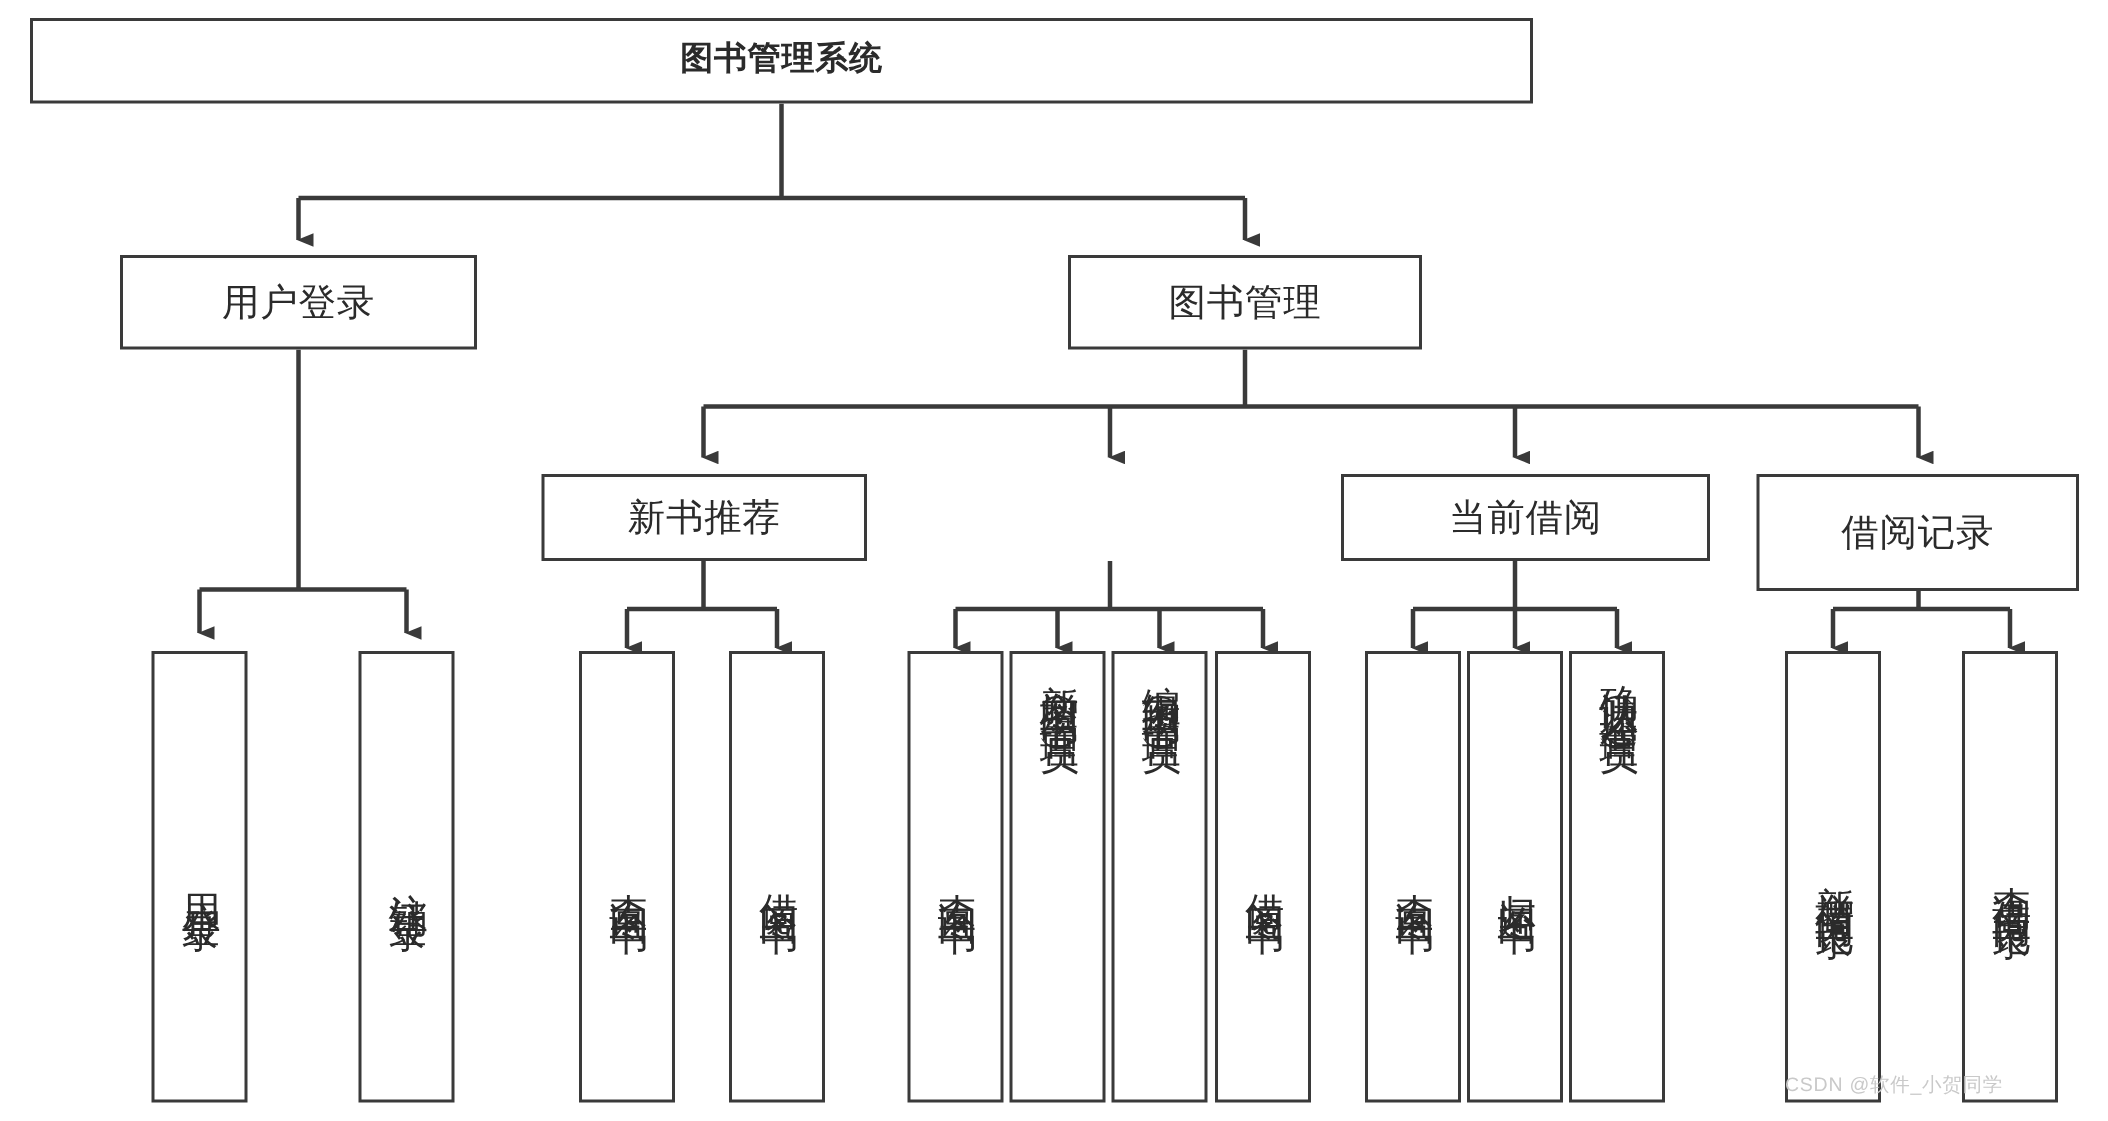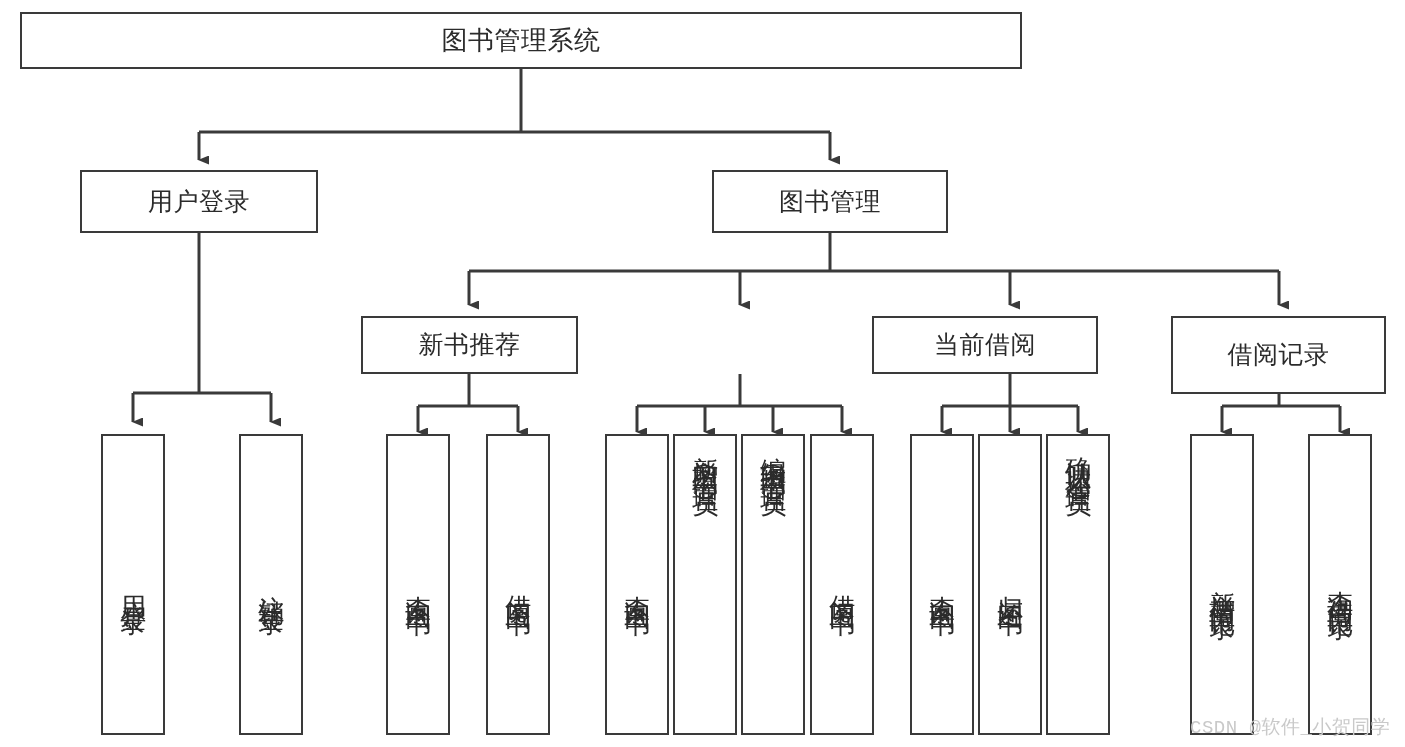--- a/index.html
+++ b/index.html
@@ -39,21 +39,21 @@
     color: #2b2b2b;
     line-height: 1.12;
     white-space: nowrap;
     letter-spacing: 0.5px;
   }
   
   .node-h .node-label {
     font-size: 25px;
     writing-mode: horizontal-tb;
   }
-  .node-root .node-label { font-size: 26px; }
+  .node-root .node-label { font-size: 22px; font-weight: bold; }
   
   .node-v {
     align-items: flex-start;
     justify-content: center;
     padding-top: 0;
   }
   .node-v .node-label {
     writing-mode: vertical-rl;
     text-orientation: upright;
     font-size: 26px;
@@ -61,24 +61,24 @@
     line-height: 1.05;
     white-space: nowrap;
     display: block;
   }
   .node-v.centered {
     align-items: center;
   }
   .watermark {
     position: absolute;
     color: #c9c9c9;
-    font-size: 19px;
+    font-size: 13px;
     white-space: nowrap;
     letter-spacing: 0.5px;
-    font-family: Liberation Mono, monospace;
+    font-family: Liberation Sans, sans-serif;
   }
 </style>
 </head>
 <body>
 
 <div id="diagram-root">
 
   <svg id="diagram-svg" viewBox="0 0 1405 747" xmlns="http://www.w3.org/2000/svg">
     <defs>
       <marker id="arrowhead" markerWidth="9" markerHeight="11" refX="4.5" refY="10" orient="auto" markerUnits="userSpaceOnUse">
@@ -139,21 +139,21 @@
 
   <div class="node-box node-h" style="left:712px; top:170px; width:236px; height:63px;">
     <span class="node-label">图书管理</span>
   </div>
 
   <div class="node-box node-h" style="left:361px; top:316px; width:217px; height:58px;">
     <span class="node-label">新书推荐</span>
   </div>
 
 
-  <div class="node-box node-h" style="left:872px; top:316px; width:226px; height:58px;">
+  <div class="node-box node-h" style="left:894px; top:316px; width:246px; height:58px;">
     <span class="node-label">当前借阅</span>
   </div>
 
   <div class="node-box node-h" style="left:1171px; top:316px; width:215px; height:78px;">
     <span class="node-label">借阅记录</span>
   </div>
 
   <div class="node-box node-v centered" style="left:101px; top:434px; width:64px; height:301px;">
     <span class="node-label">用户登录</span>
   </div>

